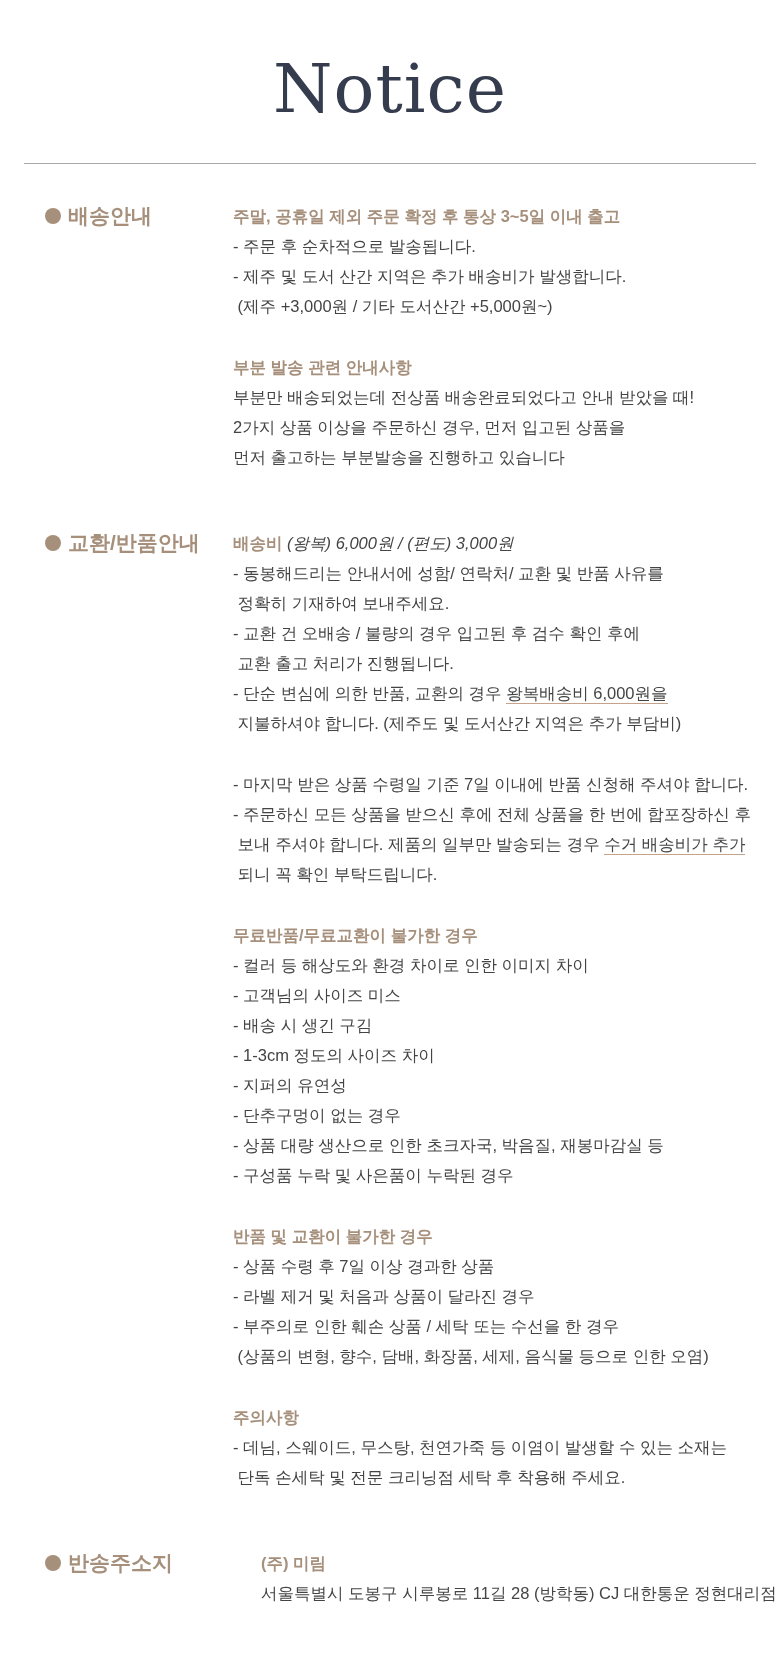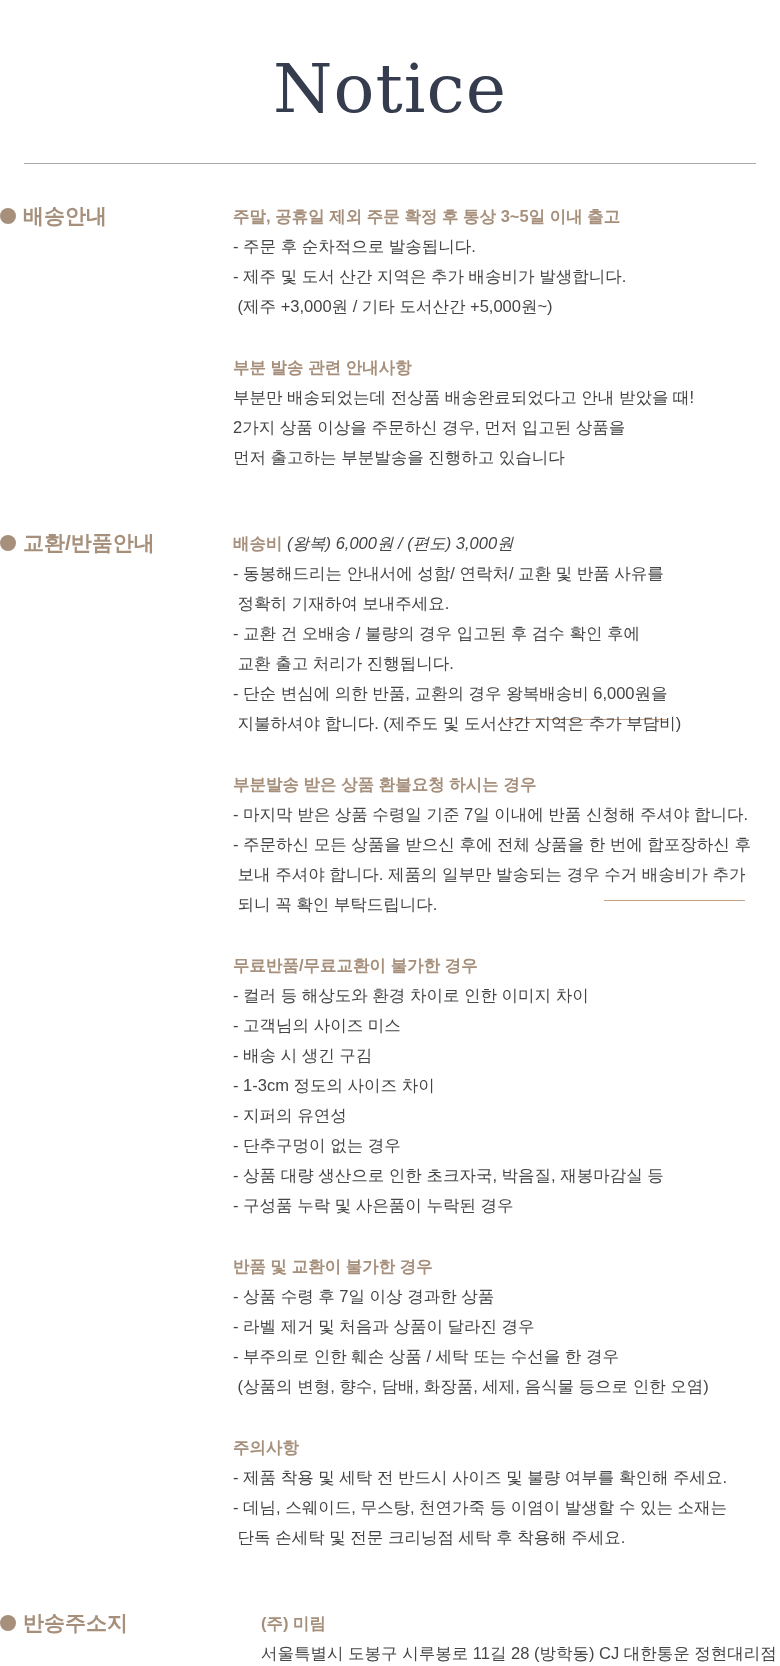--- a/index.html
+++ b/index.html
@@ -35,20 +35,21 @@
   .sections{padding-top:37px;}
   .sec{
     display:flex;
     align-items:flex-start;
     margin-bottom:56px;
   }
   .sec:last-child{margin-bottom:0;gap:28px;}
   .sec-label{
     width:233px;
     flex:0 0 233px;
+    padding-left:45px;
     color:var(--accent);
     font-weight:bold;
     font-size:21px;
     line-height:30px;
     white-space:nowrap;
   }
   .bullet{
     display:inline-block;
     width:16px;height:16px;
     border-radius:50%;
@@ -69,21 +70,21 @@
     font-weight:bold;
   }
   .block-title .title-suffix{
     color:var(--body);
     font-weight:normal;
     font-style:italic;
   }
   .line{white-space:pre-wrap;}
   .u{
     border-bottom:1px solid var(--underline);
-    padding-bottom:17px;
+    padding-bottom:1px;
   }
 </style>
 </head>
 <body>
 
 <div class="page">
   <h1 class="page-title">Notice</h1>
   <div class="divider"></div>
   <div class="sections">
       <section class="sec">
@@ -109,21 +110,20 @@
           <div class="block">
             <div class="block-title"><span class="title-accent">배송비</span><span class="title-suffix"> (왕복) 6,000원 / (편도) 3,000원</span></div>
             <div class="line"><span class="seg">- 동봉해드리는 안내서에 성함/ 연락처/ 교환 및 반품 사유를</span></div>
             <div class="line"><span class="seg"> 정확히 기재하여 보내주세요.</span></div>
             <div class="line"><span class="seg">- 교환 건 오배송 / 불량의 경우 입고된 후 검수 확인 후에</span></div>
             <div class="line"><span class="seg"> 교환 출고 처리가 진행됩니다.</span></div>
             <div class="line"><span class="seg">- 단순 변심에 의한 반품, 교환의 경우 </span><span class="u">왕복배송비 6,000원을</span></div>
             <div class="line"><span class="seg"> 지불하셔야 합니다. (제주도 및 도서산간 지역은 추가 부담비)</span></div>
           </div>
           <div class="block">
-            <div class="block-title"><span class="title-accent">부분발송 받은 상품 환불요청 하시는 경우</span></div>
             <div class="line"><span class="seg">- 마지막 받은 상품 수령일 기준 7일 이내에 반품 신청해 주셔야 합니다.</span></div>
             <div class="line"><span class="seg">- 주문하신 모든 상품을 받으신 후에 전체 상품을 한 번에 합포장하신 후</span></div>
             <div class="line"><span class="seg"> 보내 주셔야 합니다. 제품의 일부만 발송되는 경우 </span><span class="u">수거 배송비가 추가</span></div>
             <div class="line"><span class="seg"> 되니 꼭 확인 부탁드립니다.</span></div>
           </div>
           <div class="block">
             <div class="block-title"><span class="title-accent">무료반품/무료교환이 불가한 경우</span></div>
             <div class="line"><span class="seg">- 컬러 등 해상도와 환경 차이로 인한 이미지 차이</span></div>
             <div class="line"><span class="seg">- 고객님의 사이즈 미스</span></div>
             <div class="line"><span class="seg">- 배송 시 생긴 구김</span></div>
@@ -135,21 +135,20 @@
           </div>
           <div class="block">
             <div class="block-title"><span class="title-accent">반품 및 교환이 불가한 경우</span></div>
             <div class="line"><span class="seg">- 상품 수령 후 7일 이상 경과한 상품</span></div>
             <div class="line"><span class="seg">- 라벨 제거 및 처음과 상품이 달라진 경우</span></div>
             <div class="line"><span class="seg">- 부주의로 인한 훼손 상품 / 세탁 또는 수선을 한 경우</span></div>
             <div class="line"><span class="seg"> (상품의 변형, 향수, 담배, 화장품, 세제, 음식물 등으로 인한 오염)</span></div>
           </div>
           <div class="block">
             <div class="block-title"><span class="title-accent">주의사항</span></div>
-            <div class="line"><span class="seg">- 제품 착용 및 세탁 전 반드시 사이즈 및 불량 여부를 확인해 주세요.</span></div>
             <div class="line"><span class="seg">- 데님, 스웨이드, 무스탕, 천연가죽 등 이염이 발생할 수 있는 소재는</span></div>
             <div class="line"><span class="seg"> 단독 손세탁 및 전문 크리닝점 세탁 후 착용해 주세요.</span></div>
           </div>
         </div>
       </section>
       <section class="sec">
         <div class="sec-label"><span class="bullet"></span><span class="sec-label-text">반송주소지</span></div>
         <div class="sec-content">
           <div class="block">
             <div class="block-title"><span class="title-accent">(주) 미림</span></div>

